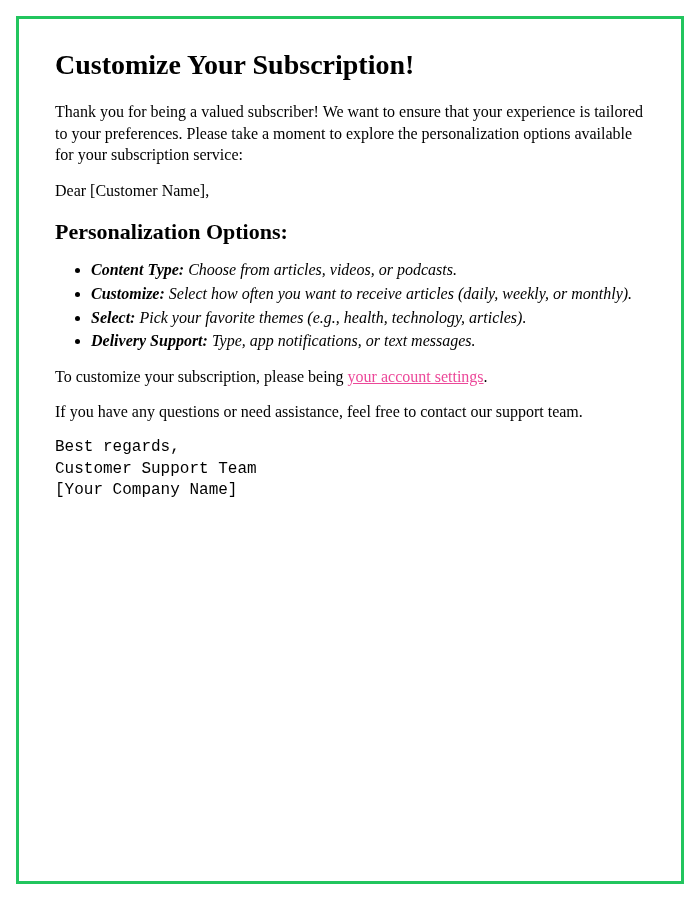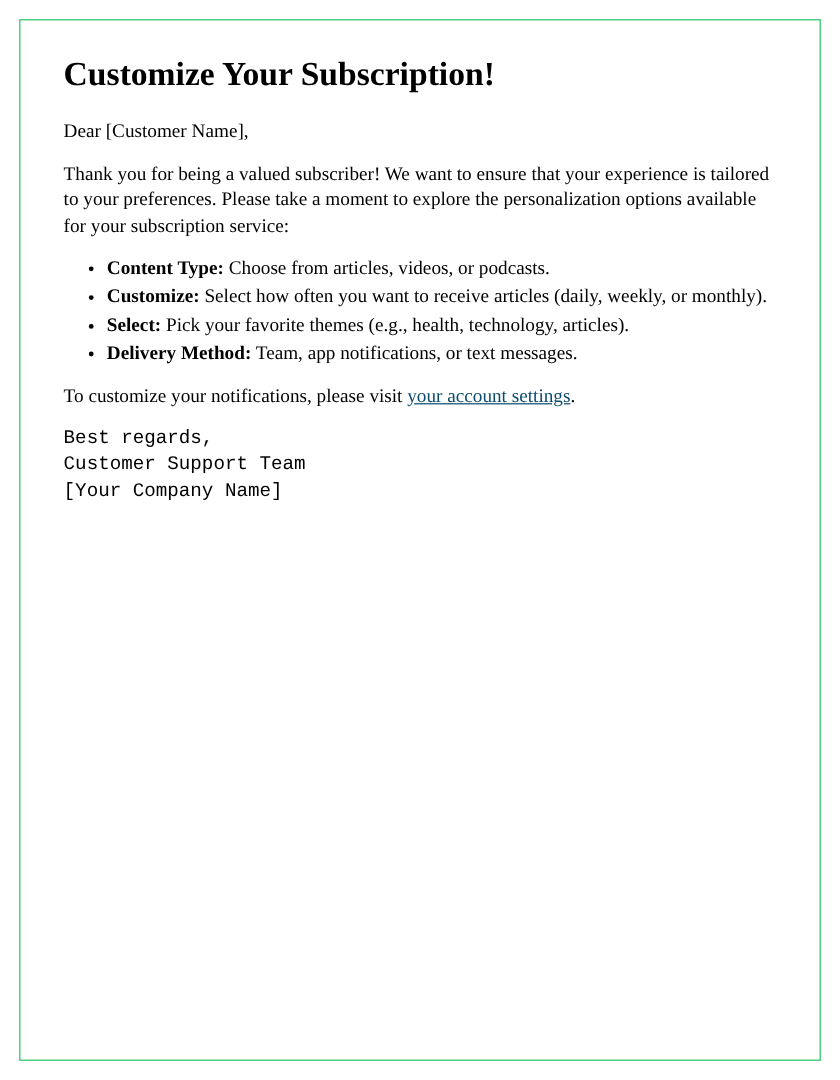--- a/index.html
+++ b/index.html
@@ -8,21 +8,21 @@
       box-sizing: border-box;
     }
     body {
       font-family: "Times New Roman", Times, serif;
       background: #ffffff;
       width: 700px;
       height: 900px;
       padding: 16px;
     }
     .page {
-      border: 1px solid #22c55e;
+      border: 3px solid #22c55e;
       width: 100%;
       height: 100%;
       padding: 30px 36px;
     }
     h1 {
       font-size: 28px;
       font-weight: bold;
       margin-bottom: 20px;
     }
     h2 {
@@ -37,63 +37,66 @@
       margin-bottom: 14px;
     }
     ul {
       margin-left: 36px;
       margin-bottom: 14px;
     }
     li {
       font-size: 16px;
       line-height: 1.35;
       margin-bottom: 2px;
+      font-style: italic;
     }
     .label {
       font-weight: bold;
     }
     a {
-      color: #0c4a6e;
+      color: #ec4899;
       text-decoration: underline;
     }
     .signoff {
       font-size: 16px;
       line-height: 1.35;
       font-family: Liberation Mono, monospace;
     }
   </style>
 </head>
 <body>
 
 <div class="page">
   <h1>Customize Your Subscription!</h1>
 
+  <p>Thank you for being a valued subscriber! We want to ensure that your experience is tailored to your preferences. Please take a moment to explore the personalization options available for your subscription service:</p>
+
   <p>Dear [Customer Name],</p>
 
-  <p>Thank you for being a valued subscriber! We want to ensure that your experience is tailored to your preferences. Please take a moment to explore the personalization options available for your subscription service:</p>
-
+  <h2>Personalization Options:</h2>
 
   <ul>
     <li>
       <span class="label">Content Type:</span><span> Choose from articles, videos, or podcasts.</span>
     </li>
     <li>
       <span class="label">Customize:</span><span> Select how often you want to receive articles (daily, weekly, or monthly).</span>
     </li>
     <li>
       <span class="label">Select:</span><span> Pick your favorite themes (e.g., health, technology, articles).</span>
     </li>
     <li>
-      <span class="label">Delivery Method:</span><span> Team, app notifications, or text messages.</span>
+      <span class="label">Delivery Support:</span><span> Type, app notifications, or text messages.</span>
     </li>
   </ul>
 
   <p>
-    <span>To customize your notifications, please visit </span><a href="#">your account settings</a><span>.</span>
+    <span>To customize your subscription, please being </span><a href="#">your account settings</a><span>.</span>
   </p>
 
+  <p>If you have any questions or need assistance, feel free to contact our support team.</p>
 
   <div class="signoff">
     <div>Best regards,</div>
     <div>Customer Support Team</div>
     <div>[Your Company Name]</div>
   </div>
 </div>
 
 </body></html>

